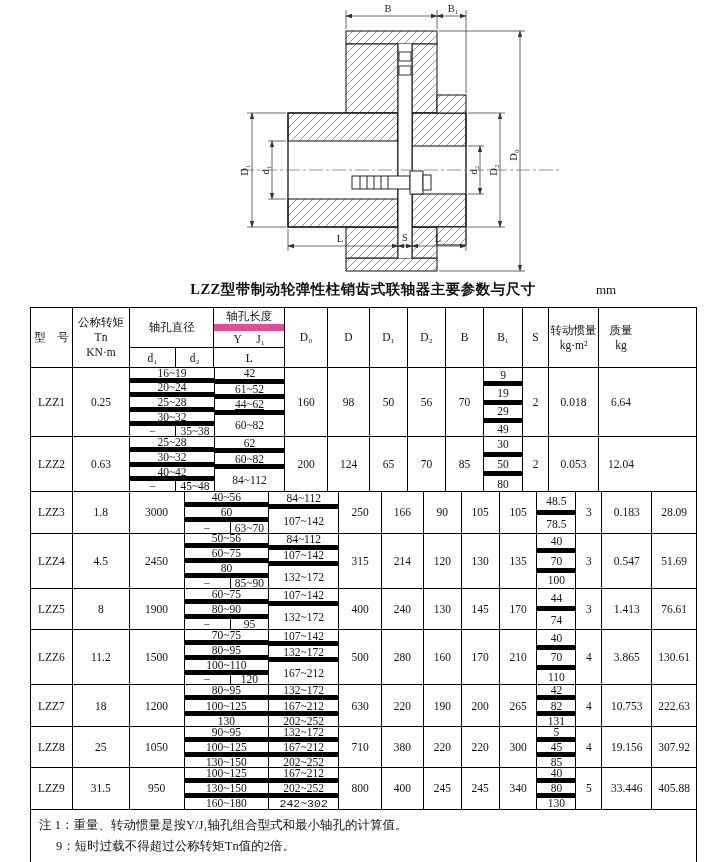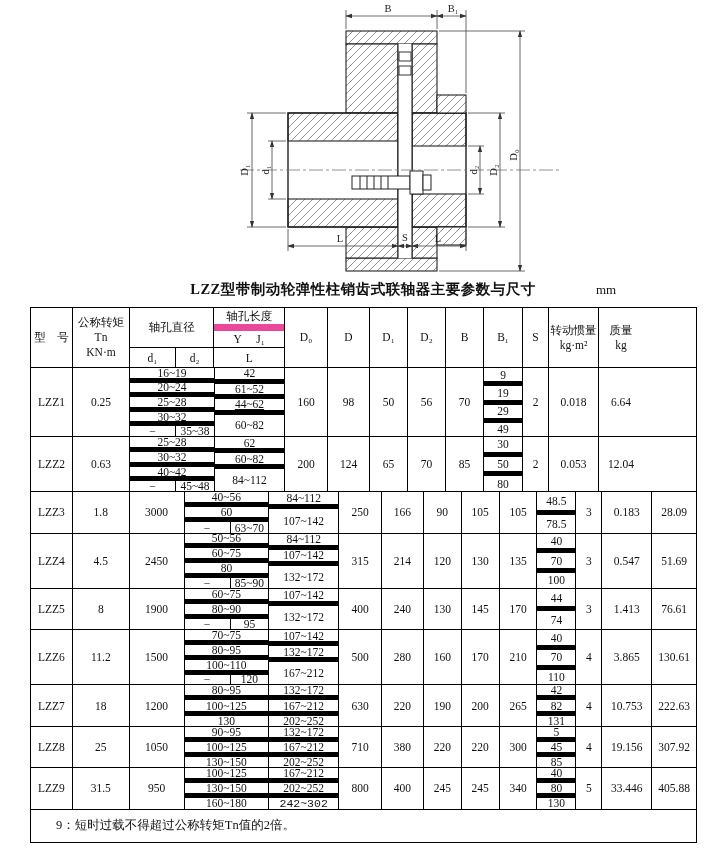--- a/index.html
+++ b/index.html
@@ -469,17 +469,18 @@
             <div class="sub bb">80</div>
             <div class="sub">130</div>
           </div>
           <div class="tc w-S">5</div>
           <div class="tc w-inertia">33.446</div>
           <div class="tc w-mass">405.88</div>
         </div>
       </div>
 
     <div class="notes">
+      <div>注 1：重量、转动惯量是按Y/J₁轴孔组合型式和最小轴孔的计算值。</div>
       <div class="n2">9：短时过载不得超过公称转矩Tn值的2倍。</div>
     </div>
   </div>
 
 </div>
 
 </body></html>

